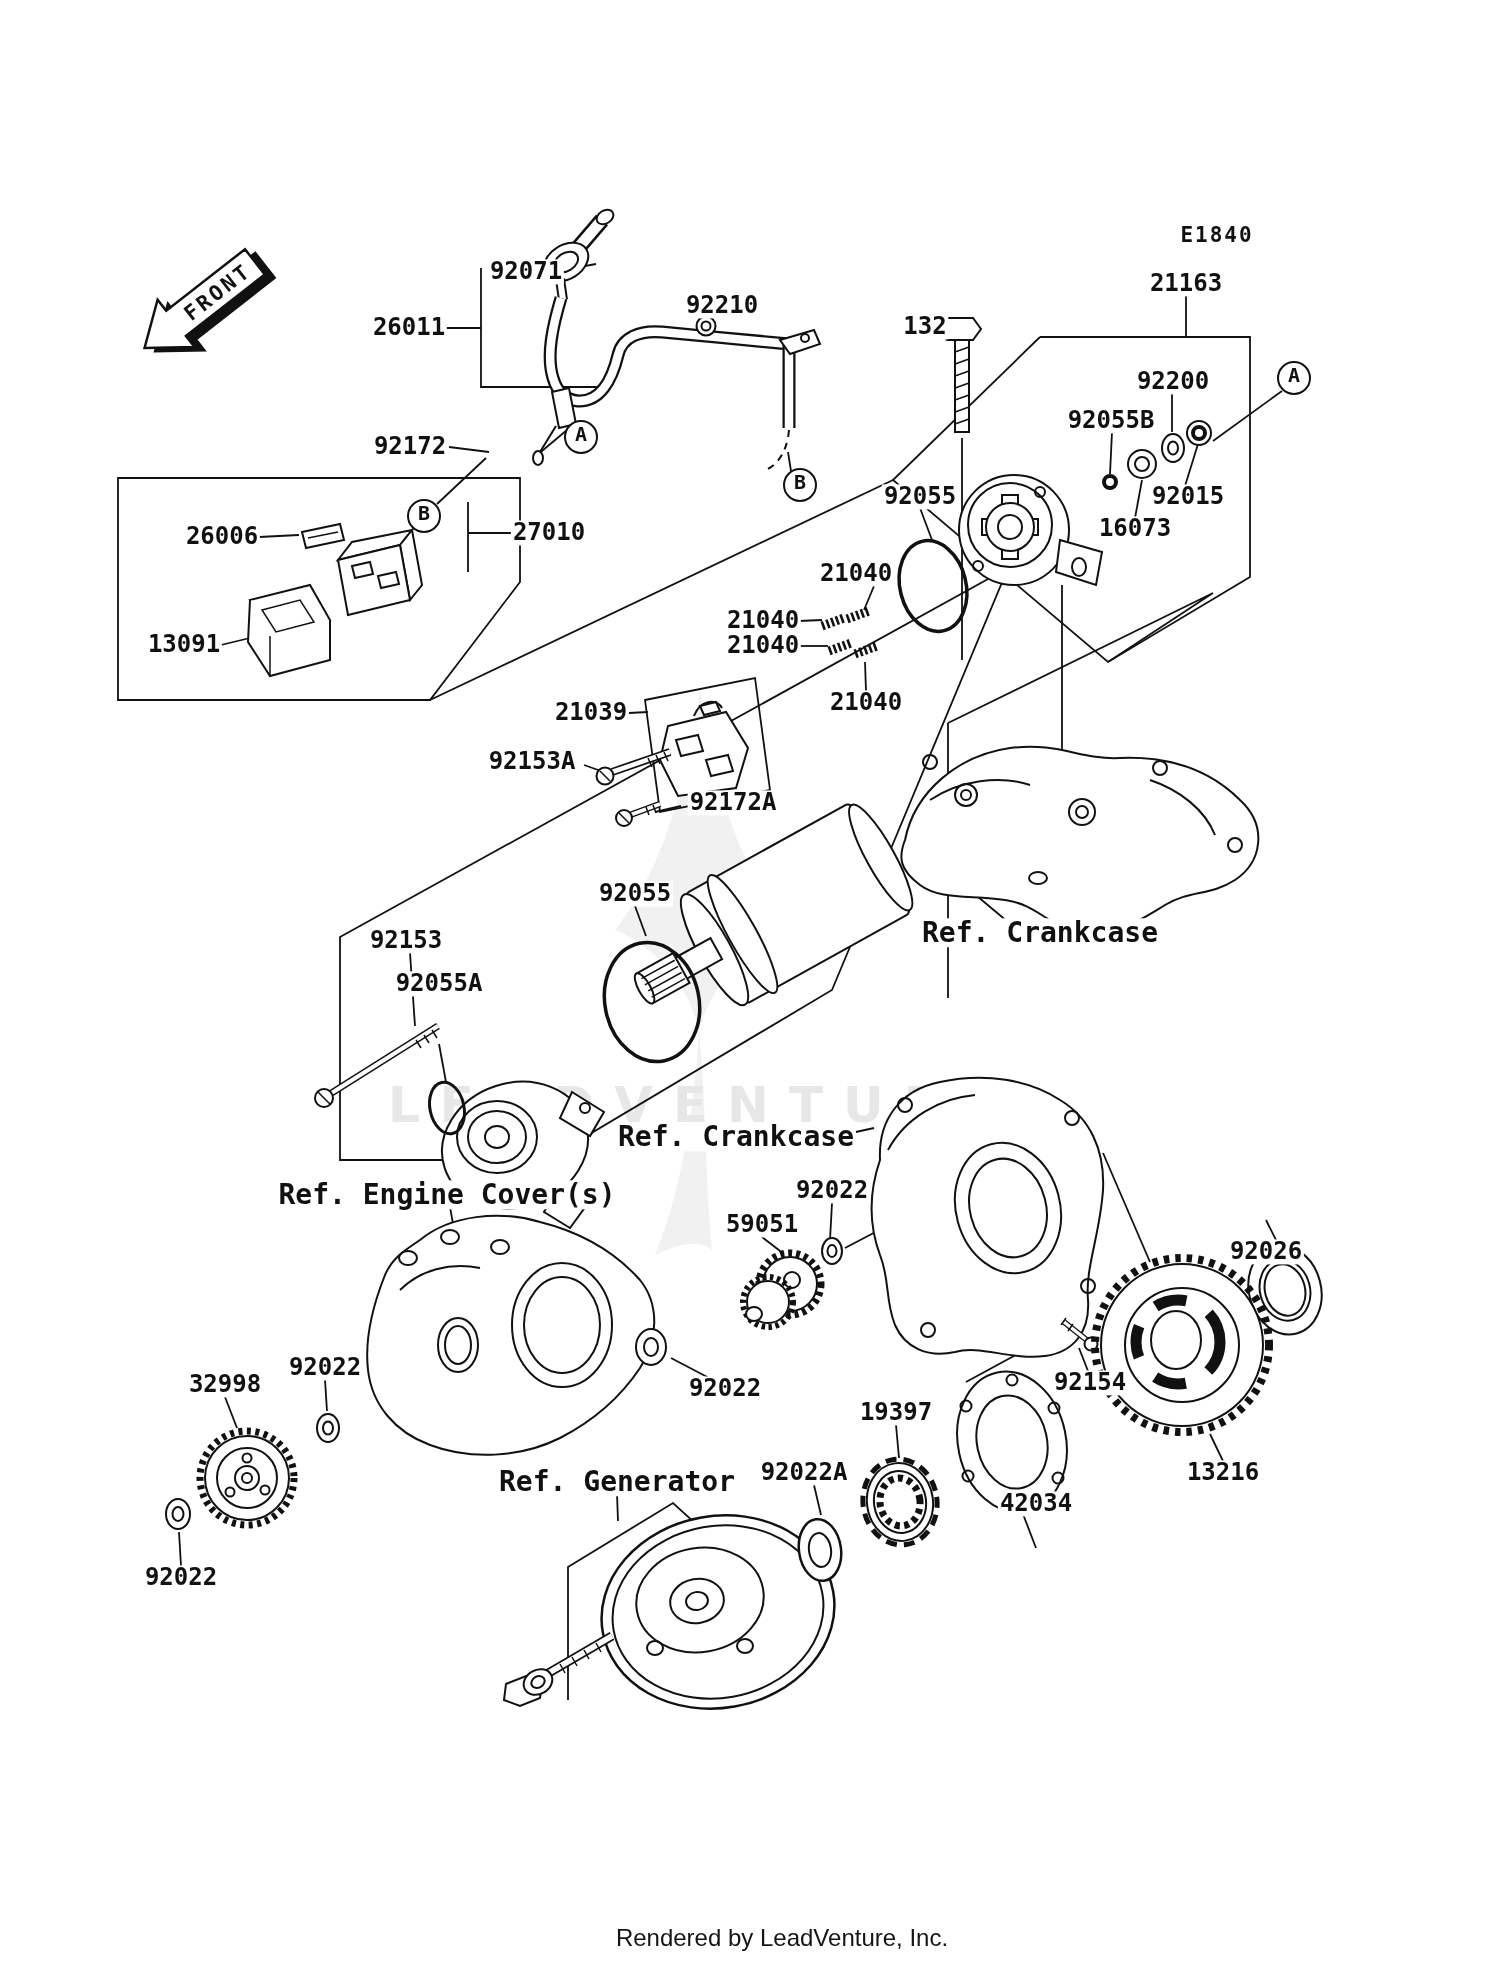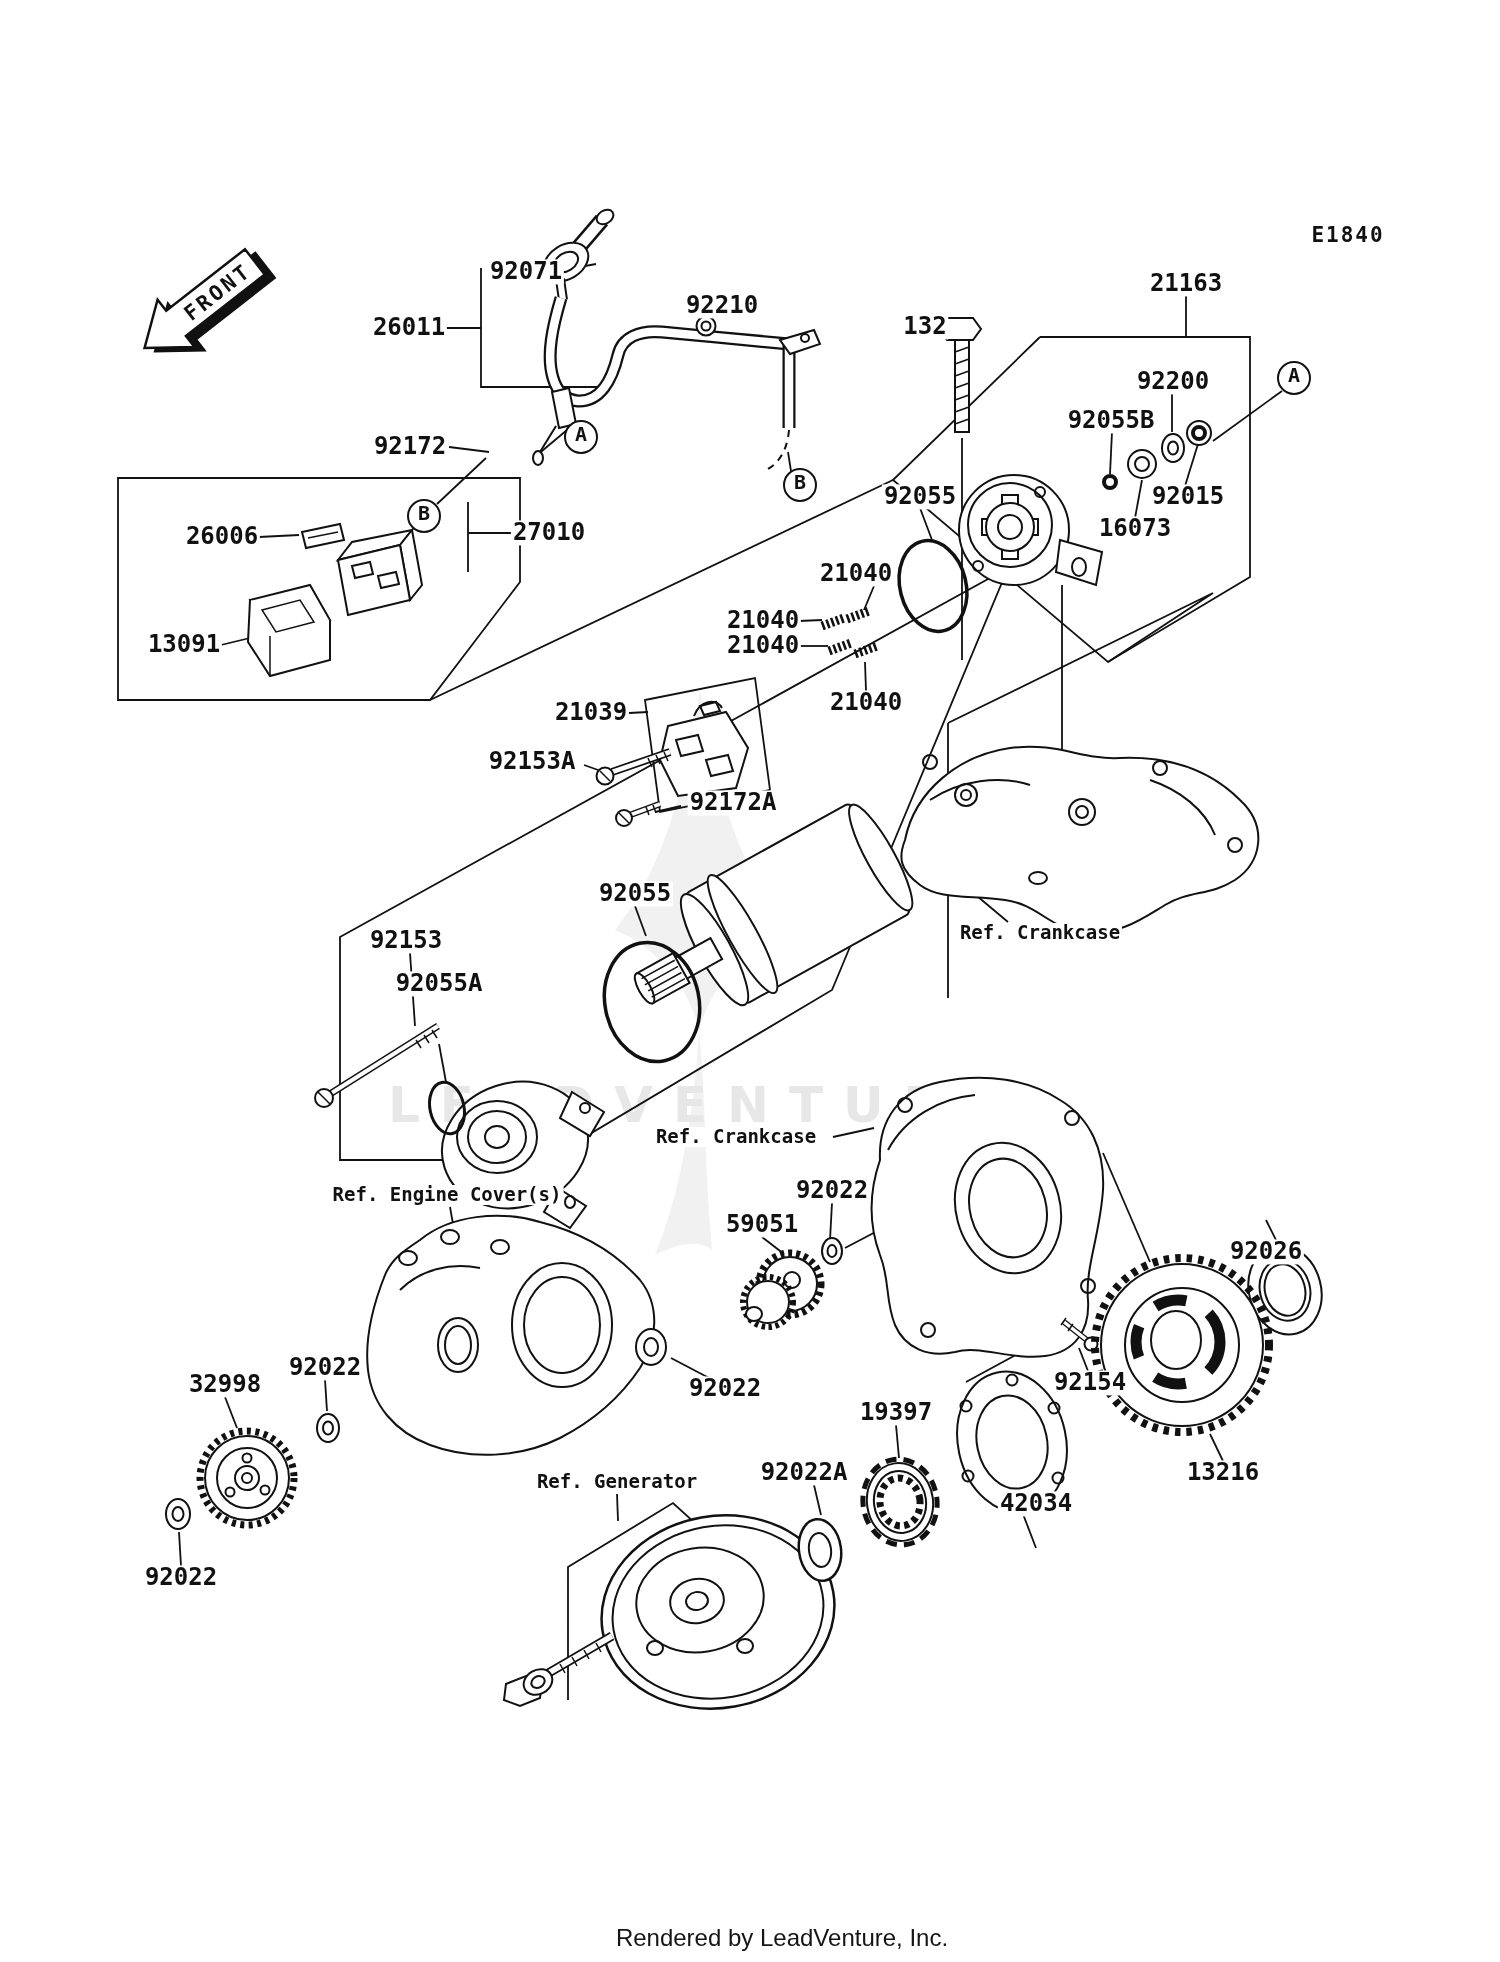--- a/index.html
+++ b/index.html
@@ -2,21 +2,21 @@
 <html><head>
 <meta charset="utf-8">
 <style>
   html,body{margin:0;padding:0;background:#fff;}
   .stage{position:relative;width:1500px;height:1962px;background:#ffffff;overflow:hidden;
          font-family:"DejaVu Sans Mono","Liberation Mono",monospace;}
   .stage svg{position:absolute;left:0;top:0;z-index:1;}
   .lbl{position:absolute;transform:translate(-50%,-50%);z-index:3;
        font:bold 24px "DejaVu Sans Mono","Liberation Mono",monospace;
        color:#111;background:#fff;padding:0 2px;white-space:nowrap;line-height:1.05;}
-  .ref{font-size:19px;}
+  .ref{font-size:28px;}
   .code{font-size:21px;letter-spacing:2px;}
   .circ{position:absolute;transform:translate(-50%,-50%);z-index:3;width:30px;height:30px;
         border:2.5px solid #111;border-radius:50%;background:#fff;text-align:center;
         line-height:30px;font:bold 20px "DejaVu Sans Mono","Liberation Mono",monospace;color:#111;}
   .footer{position:absolute;left:50%;top:1924px;transform:translateX(-50%);z-index:3;
           font:24px "Liberation Sans","DejaVu Sans",sans-serif;color:#151515;white-space:nowrap;margin-left:32px;}
 </style>
 </head>
 <body>
 
@@ -372,21 +372,21 @@
 
     <g>
       <path d="M250,600 L310,585 L330,620 L270,636 Z" fill="#fff"></path>
       <path d="M250,600 L248,642 L270,676 L330,660 L330,620" fill="#fff"></path>
       <path d="M270,636 L270,676" stroke-width="1.5"></path>
       <path d="M262,610 L300,600 L314,622 L276,632 Z" stroke-width="1.5"></path>
     </g>
   </g>
 </svg>
 
-  <div class="lbl code" style="left:1348px;top:235px">E1840</div>
+  <div class="lbl code" style="left:1217px;top:235px">E1840</div>
 
   <div class="lbl" style="left:526px;top:272px">92071</div>
   <div class="lbl" style="left:722px;top:306px">92210</div>
   <div class="lbl" style="left:409px;top:328px">26011</div>
   <div class="lbl" style="left:925px;top:327px">132</div>
   <div class="lbl" style="left:1186px;top:284px">21163</div>
   <div class="lbl" style="left:1173px;top:382px">92200</div>
   <div class="lbl" style="left:1111px;top:421px">92055B</div>
   <div class="lbl" style="left:1188px;top:497px">92015</div>
   <div class="lbl" style="left:1135px;top:529px">16073</div>

